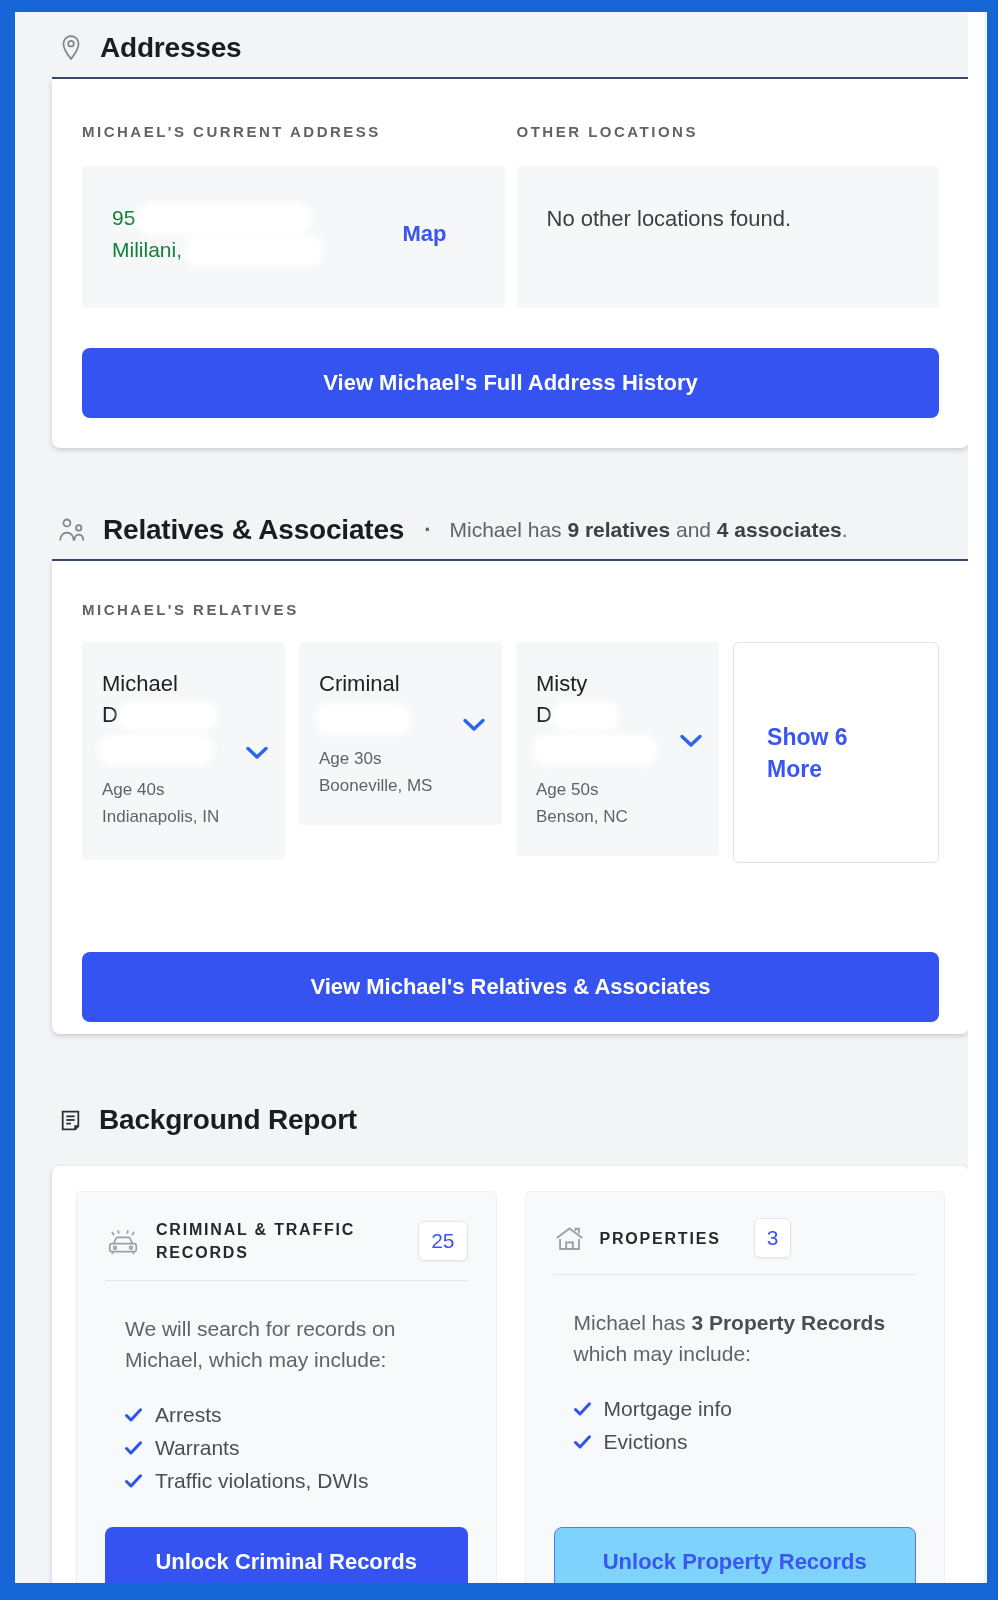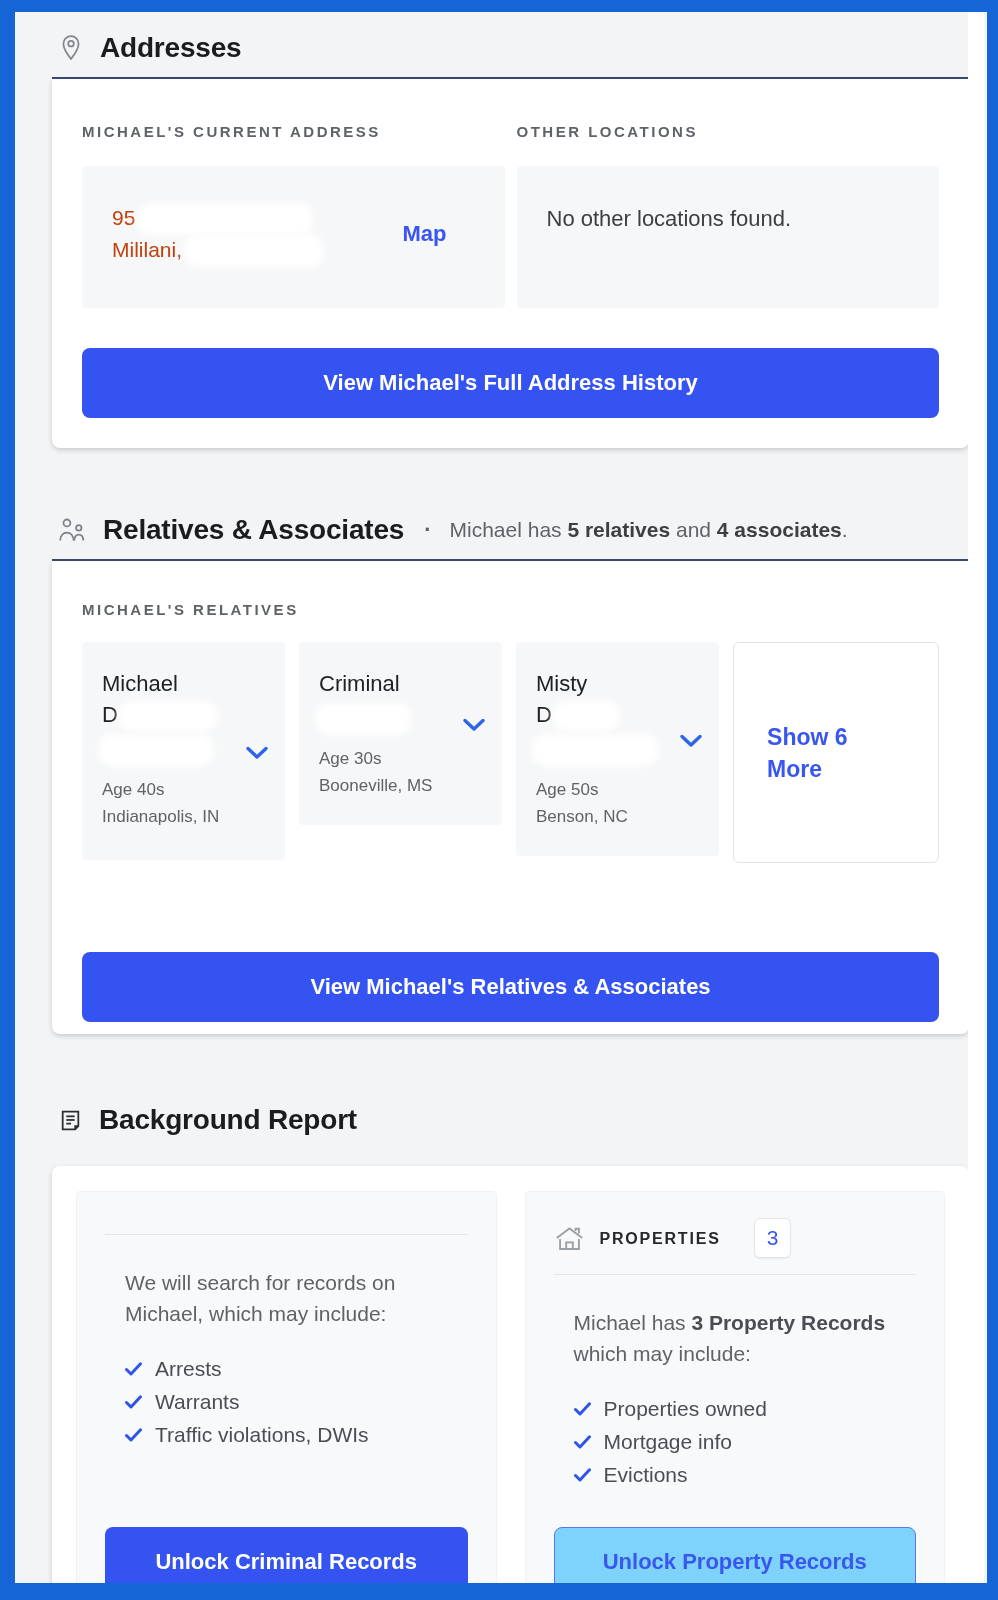--- a/index.html
+++ b/index.html
@@ -30,21 +30,21 @@
   }
   .sub-label{
     font-size:15px;font-weight:700;letter-spacing:2.5px;color:#5f6368;
     margin:14px 0 26px;
   }
   
   .addr-cols{display:flex;gap:12px;}
   .addr-col{flex:1;min-width:0;}
   .gray-box{background:#f6f7f8;border-radius:4px;height:142px;padding:40px 30px;box-sizing:border-box;}
   .addr-box{display:flex;justify-content:space-between;align-items:center;padding-top:34px;}
-  .addr-text{font-size:21px;color:#c2410c;line-height:32px;}
+  .addr-text{font-size:21px;color:#15803d;line-height:32px;}
   .redact{
     display:inline-block;background:#fff;border-radius:10px;height:24px;
     box-shadow:0 0 7px 4px rgba(255,255,255,.96);vertical-align:middle;
   }
   .map-link{color:#3956f0;font-weight:700;font-size:22px;text-decoration:none;margin-right:28px;}
   .no-other{font-size:22px;color:#3c4043;}
   .btn-primary{
     display:block;width:100%;margin-top:40px;height:70px;
     background:#3453f1;color:#fff;font-size:22px;font-weight:700;
     border:none;border-radius:8px;font-family:inherit;cursor:pointer;
@@ -153,21 +153,21 @@
       <span class="icon">
         <svg width="29" height="26" viewBox="0 0 26 23" fill="none" stroke="#7d838a" stroke-width="1.6">
           <circle cx="8" cy="5.2" r="3.1"></circle>
           <path d="M2 21c0-4.4 2.6-7.2 6-7.2s6 2.8 6 7.2"></path>
           <circle cx="18.6" cy="9.6" r="2.4"></circle>
           <path d="M14.6 21c0-3.4 1.7-5.3 4-5.3s4 1.9 4 5.3"></path>
         </svg>
       </span>
       <span class="section-title">Relatives &amp; Associates</span>
       <span class="header-dot">·</span>
-      <span class="header-sub"><span>Michael has </span><b>5 relatives</b><span> and </span><b>4 associates</b><span>.</span></span>
+      <span class="header-sub"><span>Michael has </span><b>9 relatives</b><span> and </span><b>4 associates</b><span>.</span></span>
     </div>
     <div class="divider"></div>
 
     <div class="card rel-card-wrap">
       <div class="sub-label" style="margin:10px 0 24px;">MICHAEL'S RELATIVES</div>
 
       <div class="rel-row">
 
         <div class="rel-card h1">
           <div class="rel-name">
@@ -239,20 +239,37 @@
           <line x1="8" y1="11.5" x2="16" y2="11.5"></line>
           <line x1="8" y1="15" x2="12.5" y2="15"></line>
         </svg>
       </span>
       <span class="section-title">Background Report</span>
     </div>
 
     <div class="bg-card">
 
       <div class="inner-card">
+        <div class="inner-header">
+          <span class="icon">
+            <svg width="36" height="30" viewBox="0 0 34 28" fill="none" stroke="#9aa0a6" stroke-width="1.6">
+              <path d="M8.5 8.5 L6.5 5.5"></path>
+                <path d="M13 7 L12.3 3.8"></path>
+                <path d="M21 7 L21.7 3.8"></path>
+                <path d="M25.5 8.5 L27.5 5.5"></path>
+              <path d="M8 17 l2.2-5.2c.3-.8 1-1.3 1.9-1.3h9.8c.9 0 1.6.5 1.9 1.3L26 17"></path>
+              <rect x="4.5" y="16.5" width="25" height="7.5" rx="2"></rect>
+              <circle cx="9.5" cy="20.3" r="1.3"></circle>
+              <circle cx="24.5" cy="20.3" r="1.3"></circle>
+              <path d="M7 24.5 v2 M27 24.5 v2"></path>
+            </svg>
+          </span>
+          <span class="inner-title">CRIMINAL &amp; TRAFFIC RECORDS</span>
+          <span class="count-badge badge-right">25</span>
+        </div>
         <div class="inner-divider"></div>
         <div class="inner-desc">We will search for records on Michael, which may include:</div>
         <ul class="check-list">
           <li class="check-item">
             <span class="icon">
                 <svg width="17" height="14" viewBox="0 0 17 14" fill="none">
                   <polyline points="1.5,7.5 6,12 15.5,1.8" stroke="#2f55e8" stroke-width="3" stroke-linecap="round" stroke-linejoin="round"></polyline>
                 </svg>
               </span>
             <span>Arrests</span>
@@ -292,28 +309,20 @@
         </div>
         <div class="inner-divider"></div>
         <div class="inner-desc"><span>Michael has </span><b>3 Property Records</b><span> which may include:</span></div>
         <ul class="check-list">
           <li class="check-item">
             <span class="icon">
                 <svg width="17" height="14" viewBox="0 0 17 14" fill="none">
                   <polyline points="1.5,7.5 6,12 15.5,1.8" stroke="#2f55e8" stroke-width="3" stroke-linecap="round" stroke-linejoin="round"></polyline>
                 </svg>
               </span>
-            <span>Properties owned</span>
-          </li>
-          <li class="check-item">
-            <span class="icon">
-                <svg width="17" height="14" viewBox="0 0 17 14" fill="none">
-                  <polyline points="1.5,7.5 6,12 15.5,1.8" stroke="#2f55e8" stroke-width="3" stroke-linecap="round" stroke-linejoin="round"></polyline>
-                </svg>
-              </span>
             <span>Mortgage info</span>
           </li>
           <li class="check-item">
             <span class="icon">
                 <svg width="17" height="14" viewBox="0 0 17 14" fill="none">
                   <polyline points="1.5,7.5 6,12 15.5,1.8" stroke="#2f55e8" stroke-width="3" stroke-linecap="round" stroke-linejoin="round"></polyline>
                 </svg>
               </span>
             <span>Evictions</span>
           </li>

